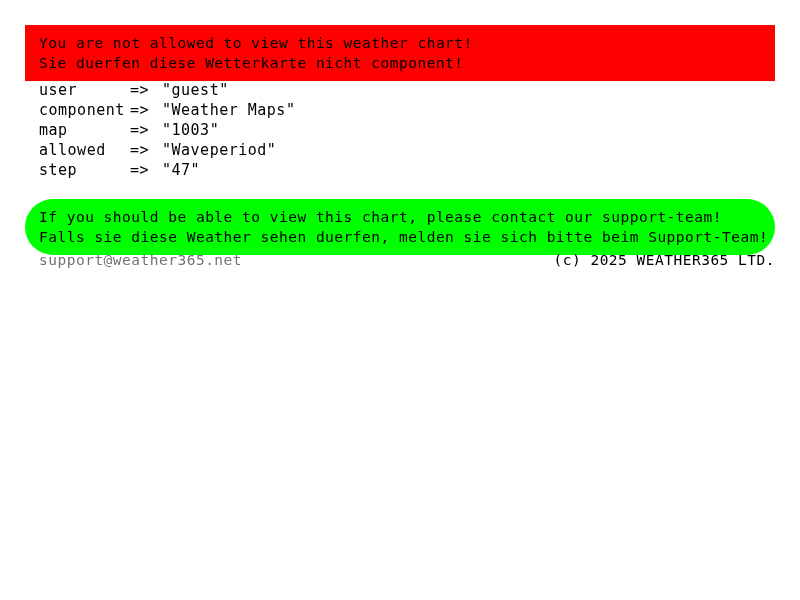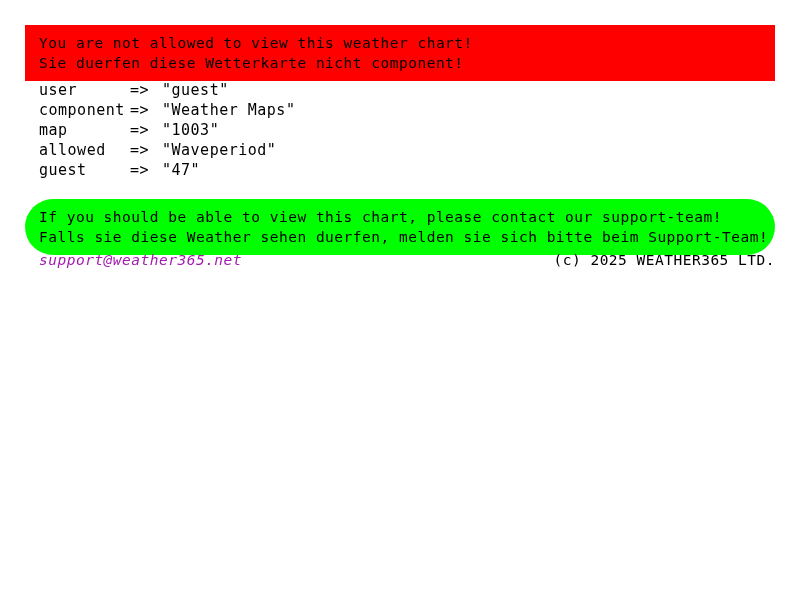--- a/index.html
+++ b/index.html
@@ -75,23 +75,22 @@
     justify-content: space-between;
     font-size: 14.5px;
     line-height: 20px;
     white-space: pre;
     letter-spacing: 0.5px;
   }
   .footer-right {
     text-align: left;
   }
   a.contact-link {
-    color: #a21caf;
+    color: #737373;
     text-decoration: none;
-    font-style: italic;
   }
 </style>
 </head>
 <body>
 
 <div class="page">
 
   <div class="banner banner-error">
     <div class="banner-line">You are not allowed to view this weather chart!</div>
     <div class="banner-line">Sie duerfen diese Wetterkarte nicht component!</div>
@@ -112,21 +111,21 @@
       <span class="param-key">map</span>
       <span class="param-arrow">=&gt;</span>
       <span class="param-val">"1003"</span>
     </div>
     <div class="param-row">
       <span class="param-key">allowed</span>
       <span class="param-arrow">=&gt;</span>
       <span class="param-val">"Waveperiod"</span>
     </div>
     <div class="param-row">
-      <span class="param-key">guest</span>
+      <span class="param-key">step</span>
       <span class="param-arrow">=&gt;</span>
       <span class="param-val">"47"</span>
     </div>
   </div>
 
   <div class="banner banner-info">
     <div class="banner-line">If you should be able to view this chart, please contact our support-team!</div>
     <div class="banner-line">Falls sie diese Weather sehen duerfen, melden sie sich bitte beim Support-Team!</div>
   </div>
 

